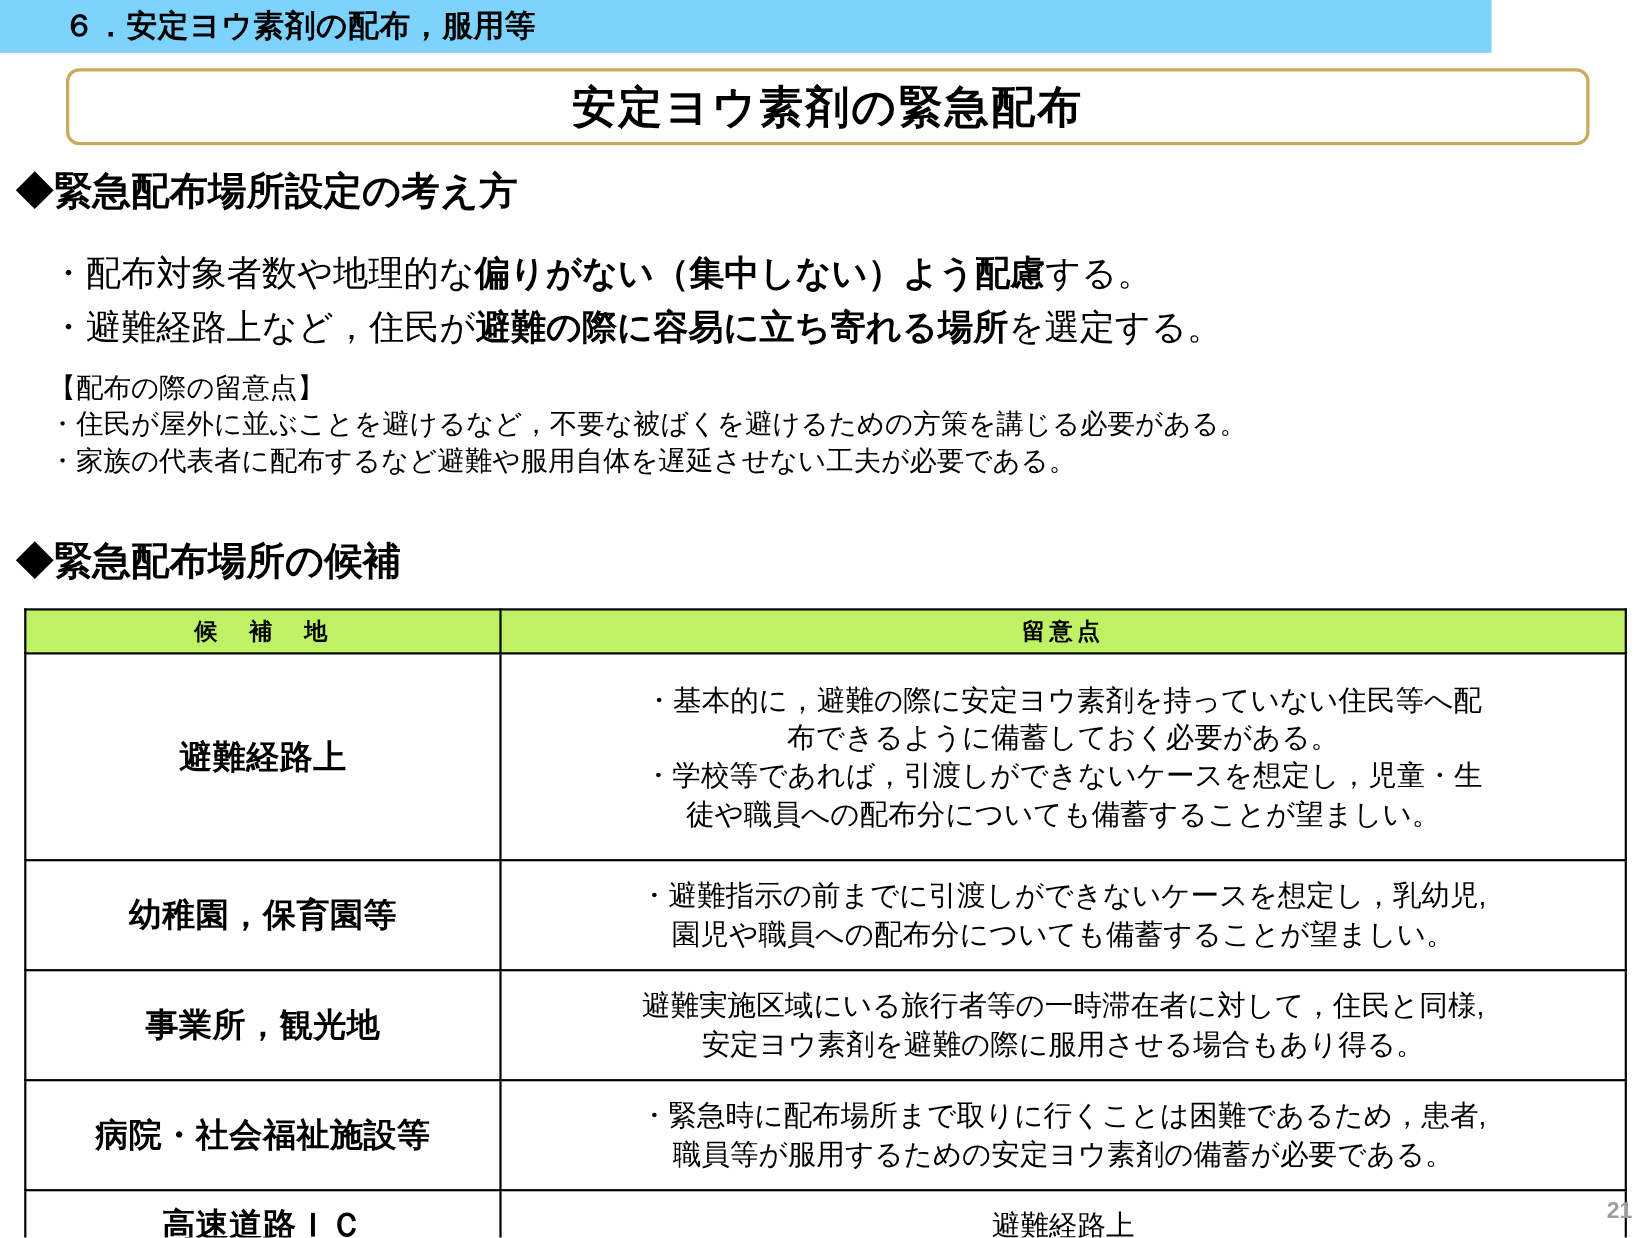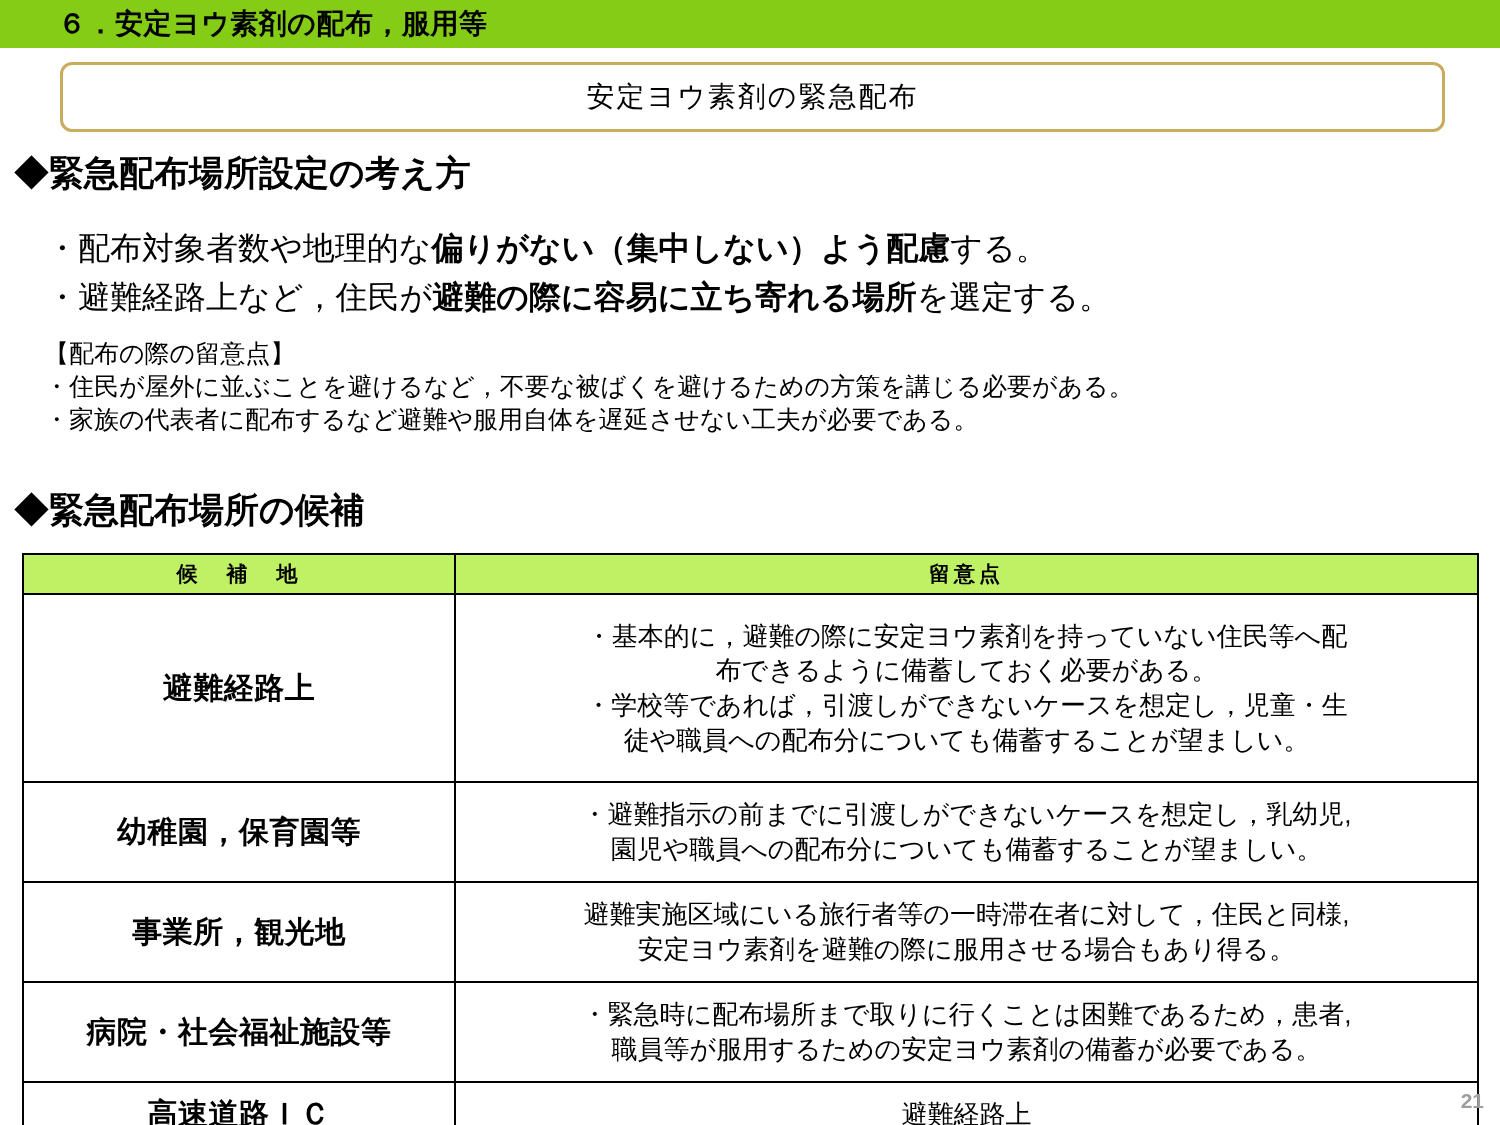--- a/index.html
+++ b/index.html
@@ -14,23 +14,23 @@
     color: #000000;
     position: relative;
     overflow: hidden;
   }
 
   
   .header-band {
     position: absolute;
     left: 0;
     top: 0;
-    width: 1500px;
+    width: 1356px;
     height: 48px;
-    background: #84cc16;
+    background: #7dd3fc;
     display: flex;
     align-items: center;
   }
   .header-band .section-title {
     margin-left: 58px;
     font-size: 28px;
     font-weight: bold;
     color: #000000;
     letter-spacing: 0.5px;
     line-height: 1;
@@ -45,22 +45,22 @@
     height: 70px;
     border: 3px solid #c9ab5e;
     border-radius: 12px;
     box-sizing: border-box;
     display: flex;
     align-items: center;
     justify-content: center;
     background: #ffffff;
   }
   .title-box .main-title {
-    font-size: 28px;
-    font-weight: normal;
+    font-size: 40px;
+    font-weight: bold;
     letter-spacing: 2px;
   }
 
   
   .section-heading {
     position: absolute;
     font-size: 35px;
     font-weight: bold;
     letter-spacing: 0px;
     white-space: nowrap;

